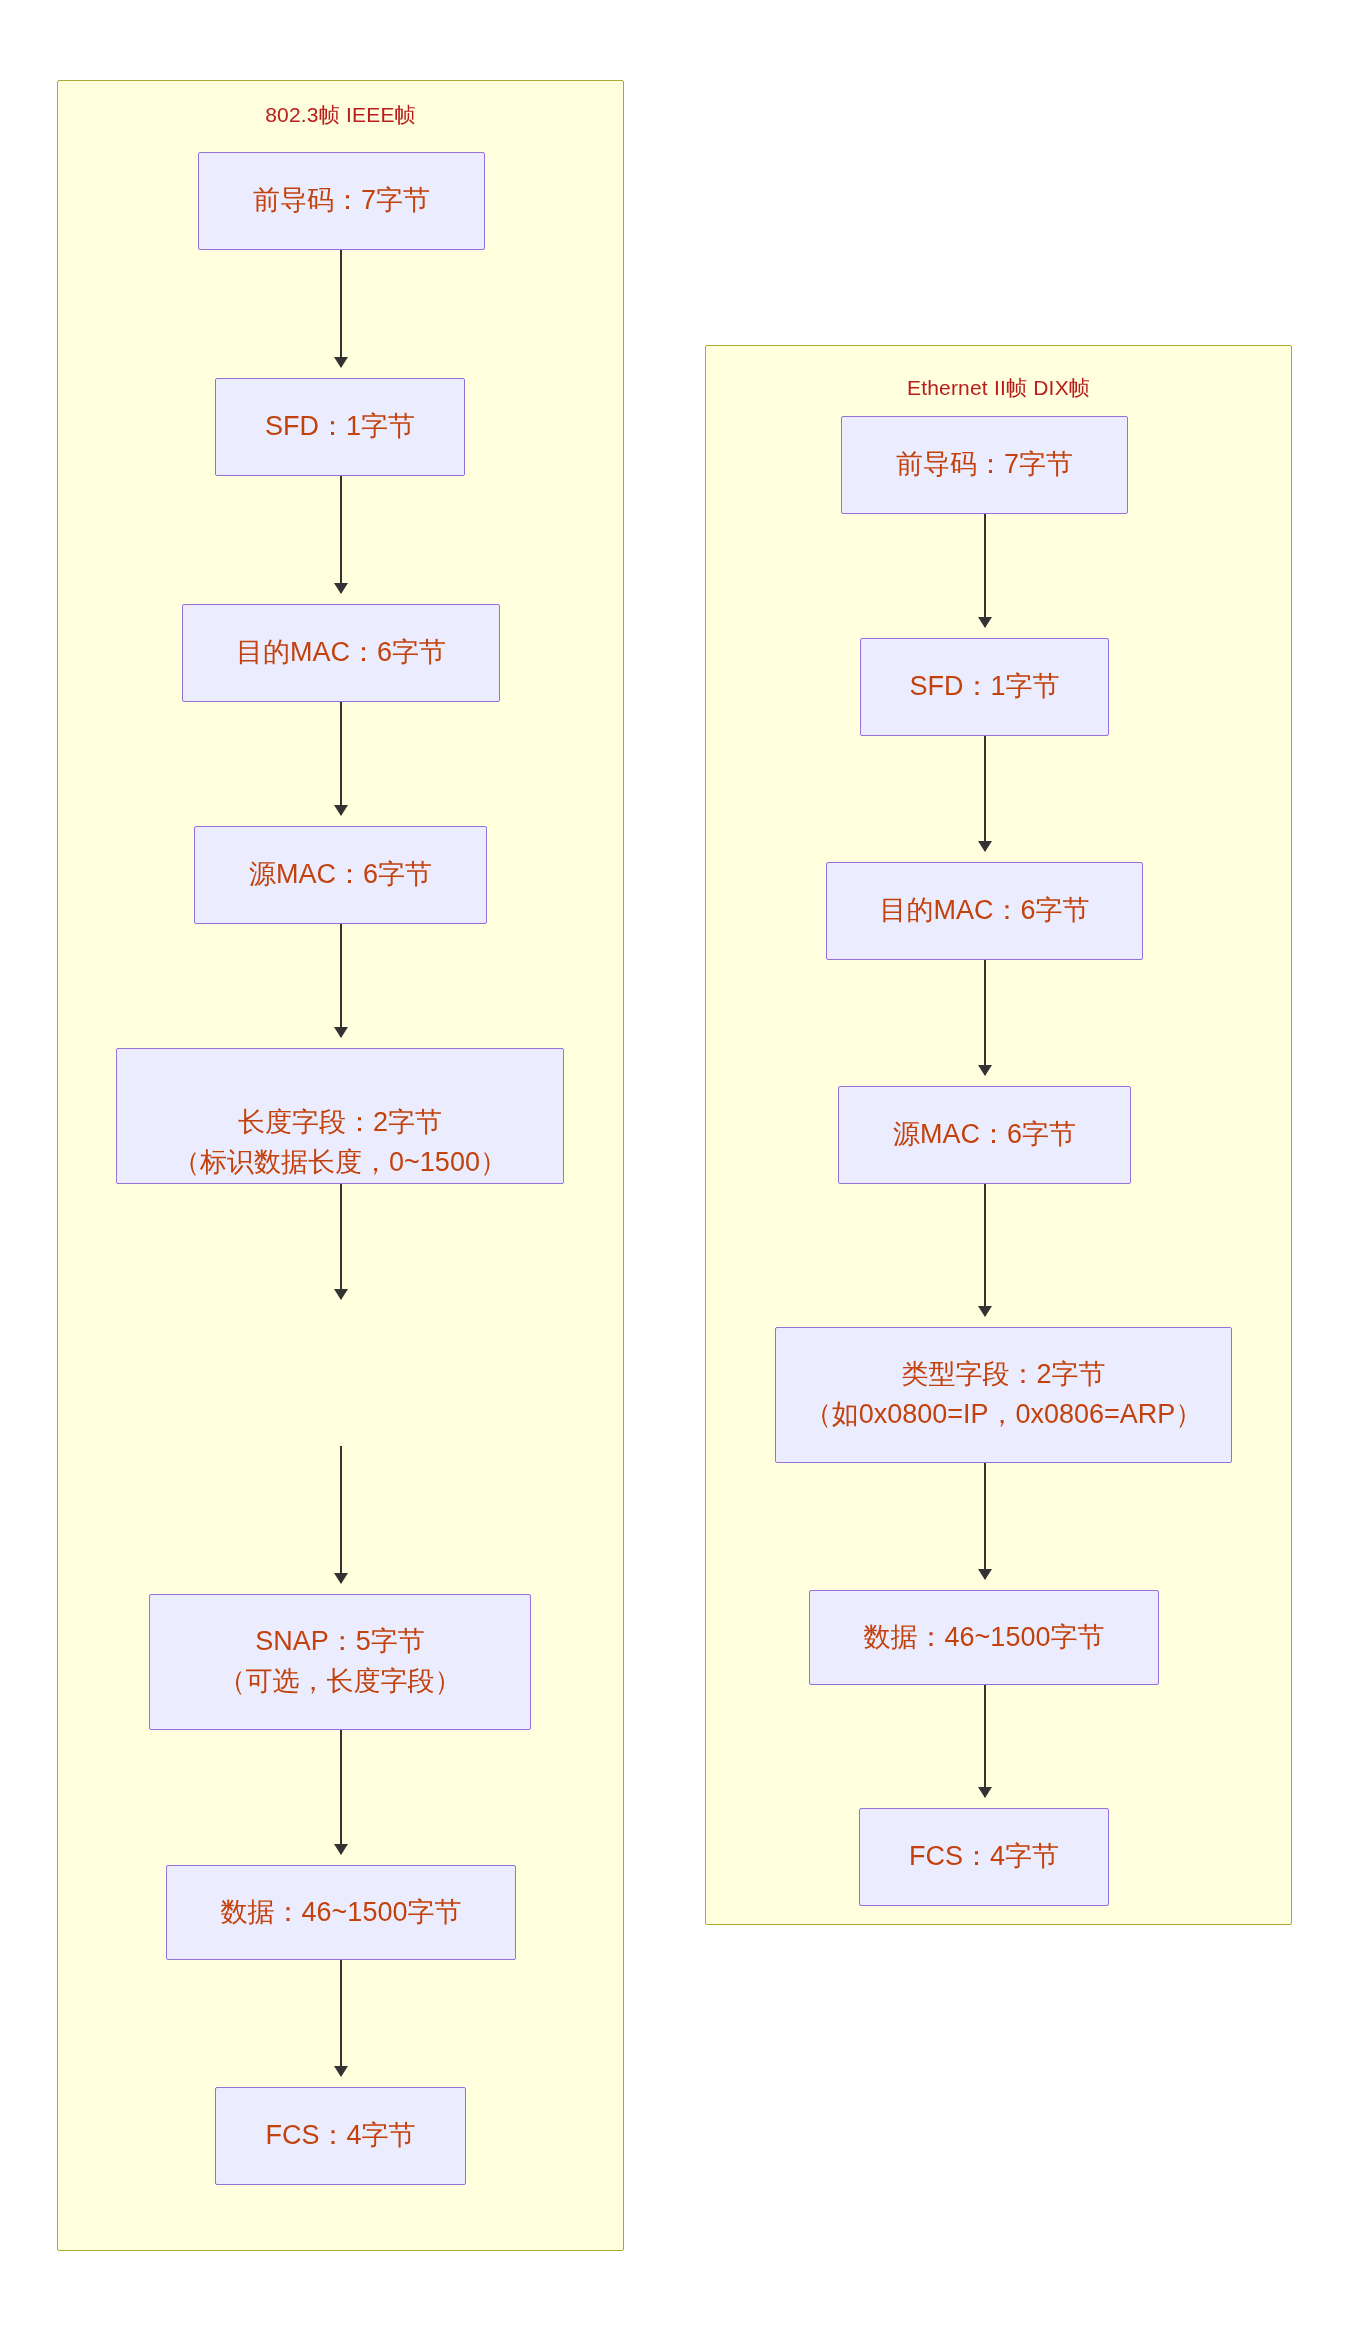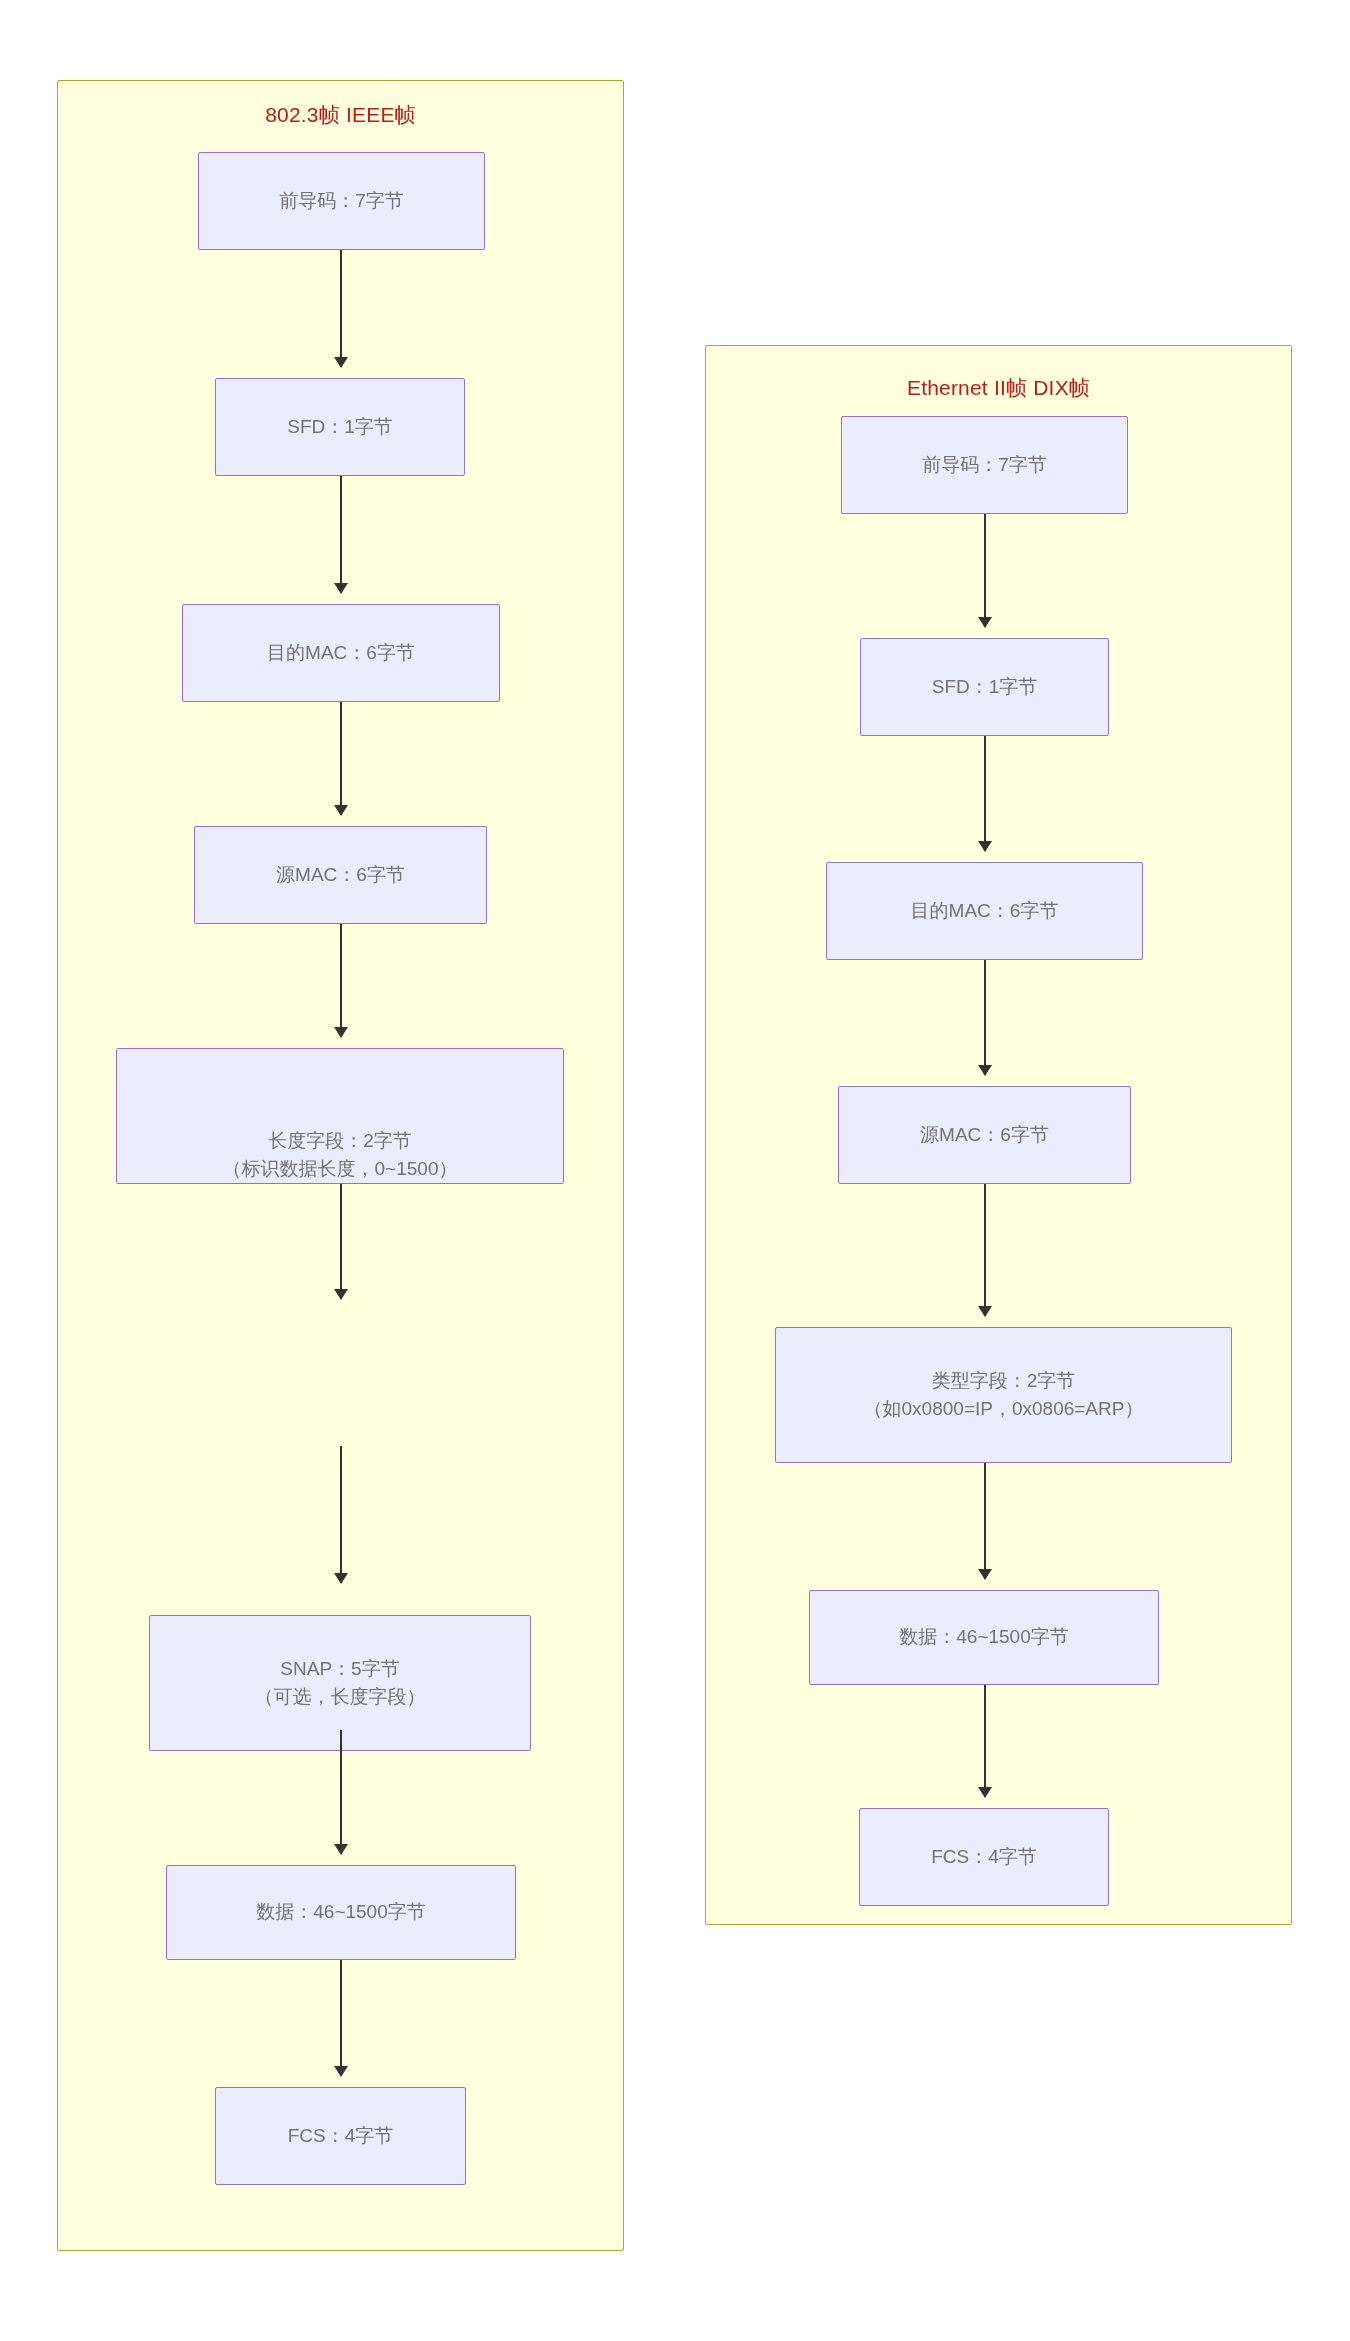--- a/index.html
+++ b/index.html
@@ -18,21 +18,21 @@
 
   #panel-left{left:57px;top:80px;width:567px;height:2171px;}
   #panel-left .panel-title{top:20px;}
   #panel-right{left:705px;top:345px;width:587px;height:1580px;}
   #panel-right .panel-title{top:28px;}
 
   
   .node{position:absolute;box-sizing:border-box;background:#ececff;
         border:1.7px solid #9370db;border-radius:2px;
         display:flex;flex-direction:column;align-items:center;
-        justify-content:center;color:#737373;font-size:19px;
+        justify-content:center;color:#c2410c;font-size:27px;
         line-height:1.48;text-align:center;white-space:nowrap;}
   .node .l2{display:block;}
   .node.clip{overflow:hidden;}
   .node.clip .inner{white-space:nowrap;}
 
   
   .arrow{position:absolute;width:2px;background:#333333;}
   .arrow::after{content:"";position:absolute;left:50%;bottom:-1px;
     transform:translateX(-50%);
     border-left:7.5px solid transparent;border-right:7.5px solid transparent;
@@ -62,21 +62,21 @@
   <div class="node" style="left:194px;top:826px;width:293px;height:98px;">
     <span>源MAC：6字节</span>
   </div>
 
   <div class="node" style="left:116px;top:1048px;width:448px;height:136px;justify-content:flex-end;">
     <span>长度字段：2字节</span>
     <span class="l2">（标识数据长度，0~1500）</span>
   </div>
 
 
-  <div class="node" style="left:149px;top:1594px;width:382px;height:136px;margin-top:21px;">
+  <div class="node" style="left:149px;top:1594px;width:382px;height:136px;">
     <span>SNAP：5字节</span>
     <span class="l2">（可选，长度字段）</span>
   </div>
 
   <div class="node" style="left:166px;top:1865px;width:350px;height:95px;">
     <span>数据：46~1500字节</span>
   </div>
 
   <div class="node" style="left:215px;top:2087px;width:251px;height:98px;">
     <span>FCS：4字节</span>

